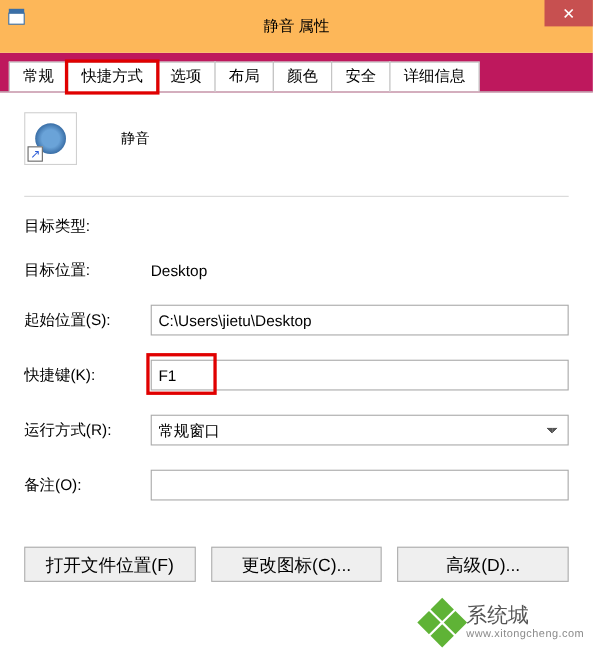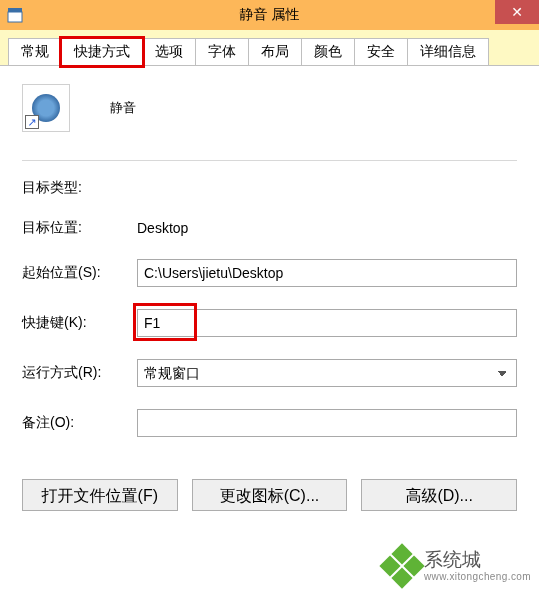--- a/index.html
+++ b/index.html
@@ -7,21 +7,21 @@
     font-family: "Microsoft YaHei", "Segoe UI", Tahoma, sans-serif;
     font-size: 13px;
     background: #fff;
     width: 539px;
     height: 596px;
     overflow: hidden;
     position: relative;
   }
   .titlebar {
     background: #fdb759;
-    height: 30px;
+    height: 48px;
     display: flex;
     align-items: center;
     justify-content: center;
     position: relative;
     color: #000;
     font-size: 14px;
   }
   .titlebar .sysicon {
     position: absolute;
     left: 6px;
@@ -40,21 +40,21 @@
     color: #fff;
     display: flex;
     align-items: center;
     justify-content: center;
     font-size: 14px;
     cursor: pointer;
   }
   .tabs {
     display: flex;
     border-bottom: 1px solid #bfbfbf;
-    background: #fef9c3;
+    background: #be185d;
     padding-left: 8px;
     padding-top: 8px;
     gap: 0;
   }
   .tab {
     border: 1px solid #bfbfbf;
     border-bottom: none;
     padding: 4px 12px;
     background: #fff;
     font-size: 14px;
@@ -215,21 +215,20 @@
   <span>静音 属性</span>
   <div class="close-btn">
     <span>✕</span>
   </div>
 </div>
 
 <div class="tabs">
   <div class="tab">常规</div>
   <div class="tab active highlight">快捷方式</div>
   <div class="tab">选项</div>
-  <div class="tab">字体</div>
   <div class="tab">布局</div>
   <div class="tab">颜色</div>
   <div class="tab">安全</div>
   <div class="tab">详细信息</div>
 </div>
 
 <div class="content">
 
   <div class="icon-row">
     <div class="app-icon">

